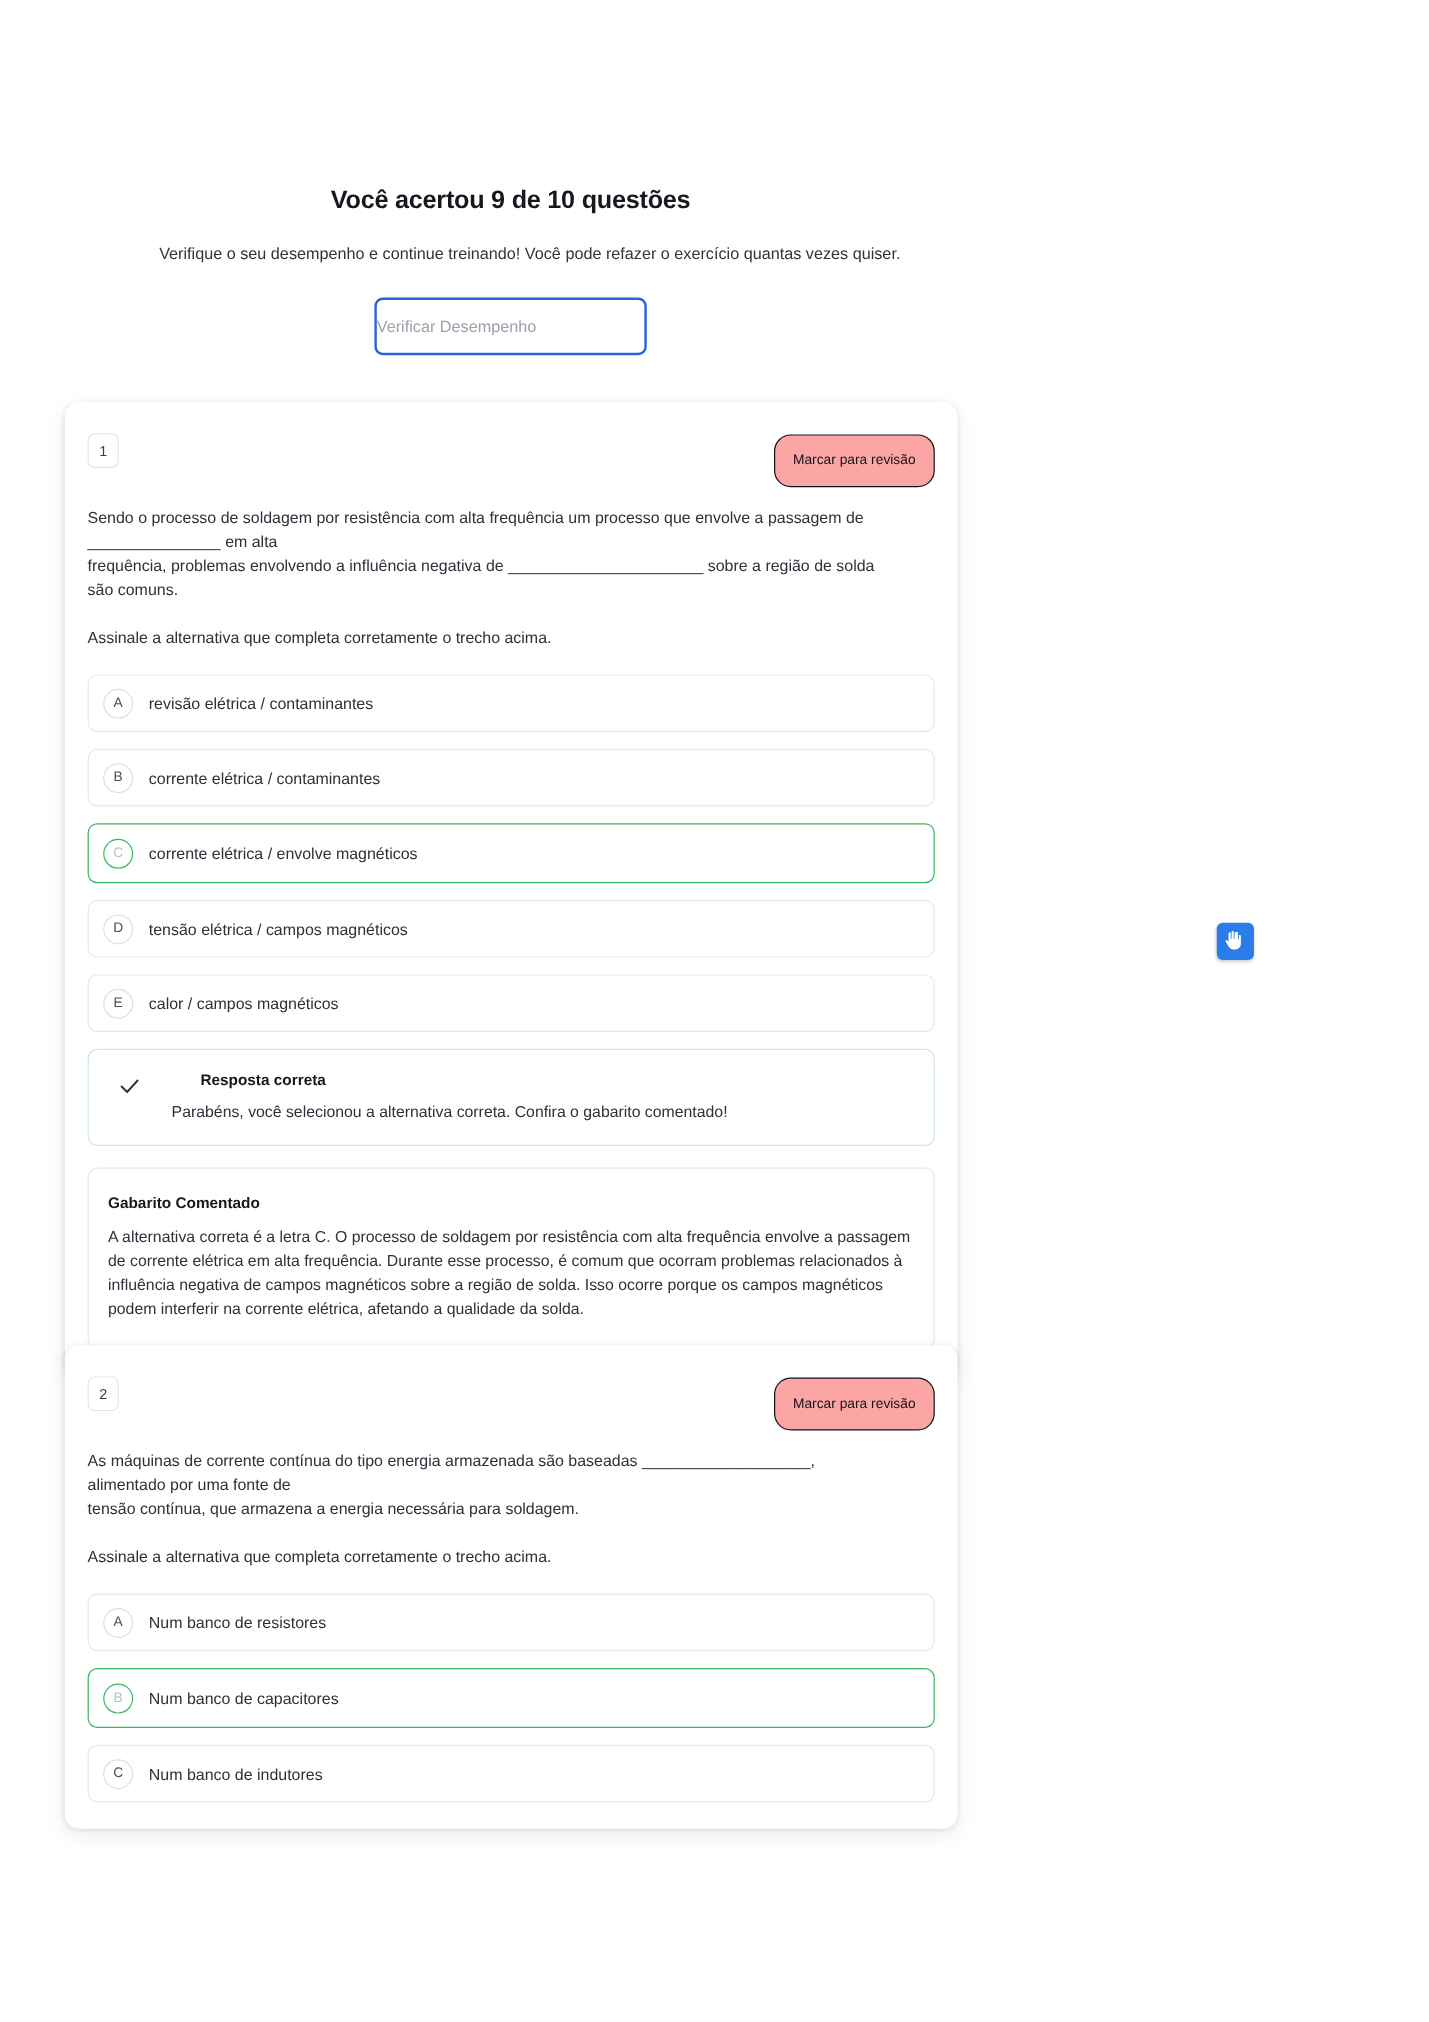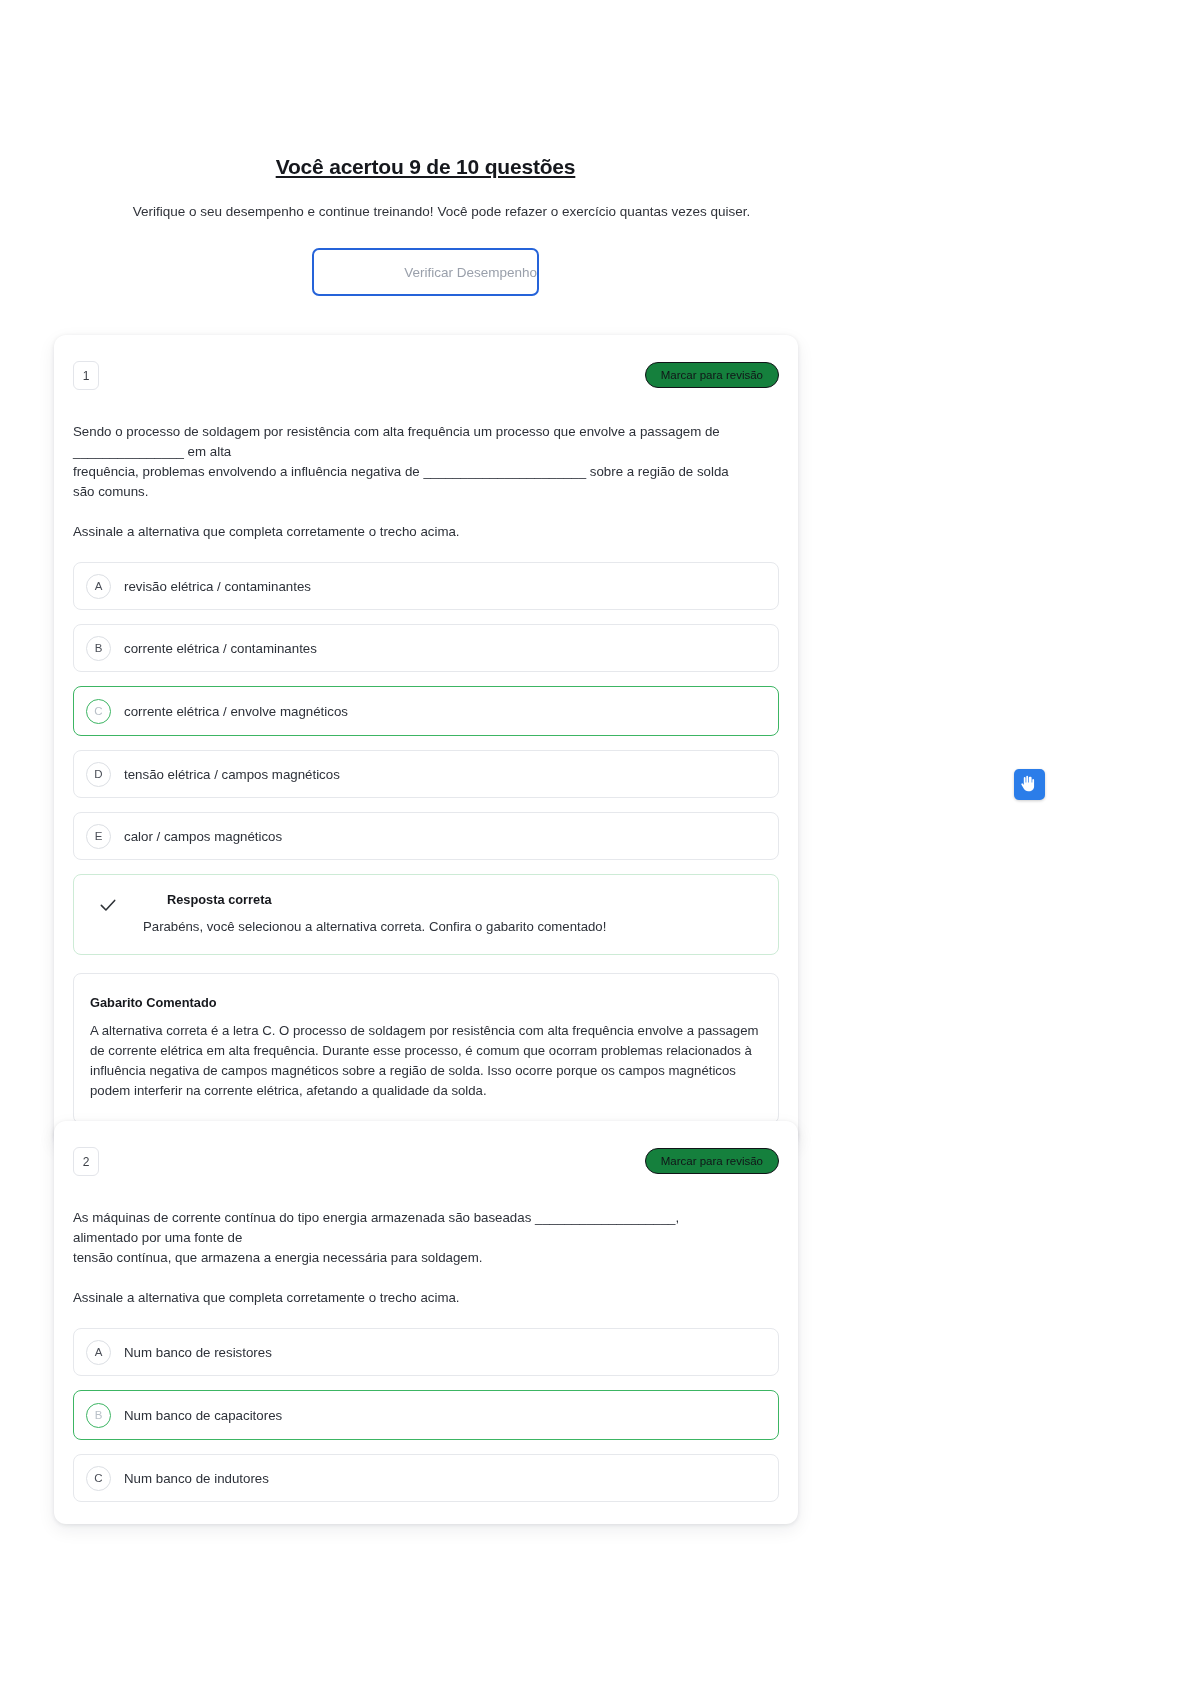--- a/index.html
+++ b/index.html
@@ -26,21 +26,20 @@
     width: 851px;
     padding-top: 152px;
     text-align: center;
   }
   .result-title {
     font-size: 21px;
     font-weight: 700;
     color: #16181d;
     letter-spacing: -0.2px;
     line-height: 30px;
-    text-decoration: underline;
   }
   .result-subtitle {
     margin-top: 20px;
     font-size: 13.5px;
     color: #30333a;
     line-height: 20px;
     font-weight: 400;
     padding-left: 32px;
   }
   .perf-btn {
@@ -49,21 +48,21 @@
     width: 227px;
     height: 48px;
     line-height: 46px;
     border: 2px solid #2563d9;
     border-radius: 7px;
     background: #ffffff;
     color: #9aa0ab;
     font-size: 13.5px;
     font-family: "Liberation Sans", sans-serif;
     cursor: pointer;
-    text-align: right;
+    text-align: left;
   }
 
   
   .card {
     position: absolute;
     left: 54px;
     width: 744px;
     background: #ffffff;
     border-radius: 12px;
     box-shadow: 0 1px 4px rgba(16,24,40,0.10), 0 6px 18px rgba(16,24,40,0.07);
@@ -88,25 +87,25 @@
     font-size: 12px;
     color: #3b3f46;
     display: flex;
     align-items: center;
     justify-content: center;
   }
   .mark-btn {
     position: absolute;
     right: 0;
     top: 1px;
-    height: 26px;
+    height: 44px;
     padding: 0 15px;
     border: 1.6px solid #111418;
     border-radius: 14px;
-    background: #15803d;
+    background: #fca5a5;
     color: #111418;
     font-size: 11.5px;
     font-family: "Liberation Sans", sans-serif;
     line-height: 22px;
     cursor: pointer;
     white-space: nowrap;
   }
 
   .q-text {
     font-size: 13.3px;

